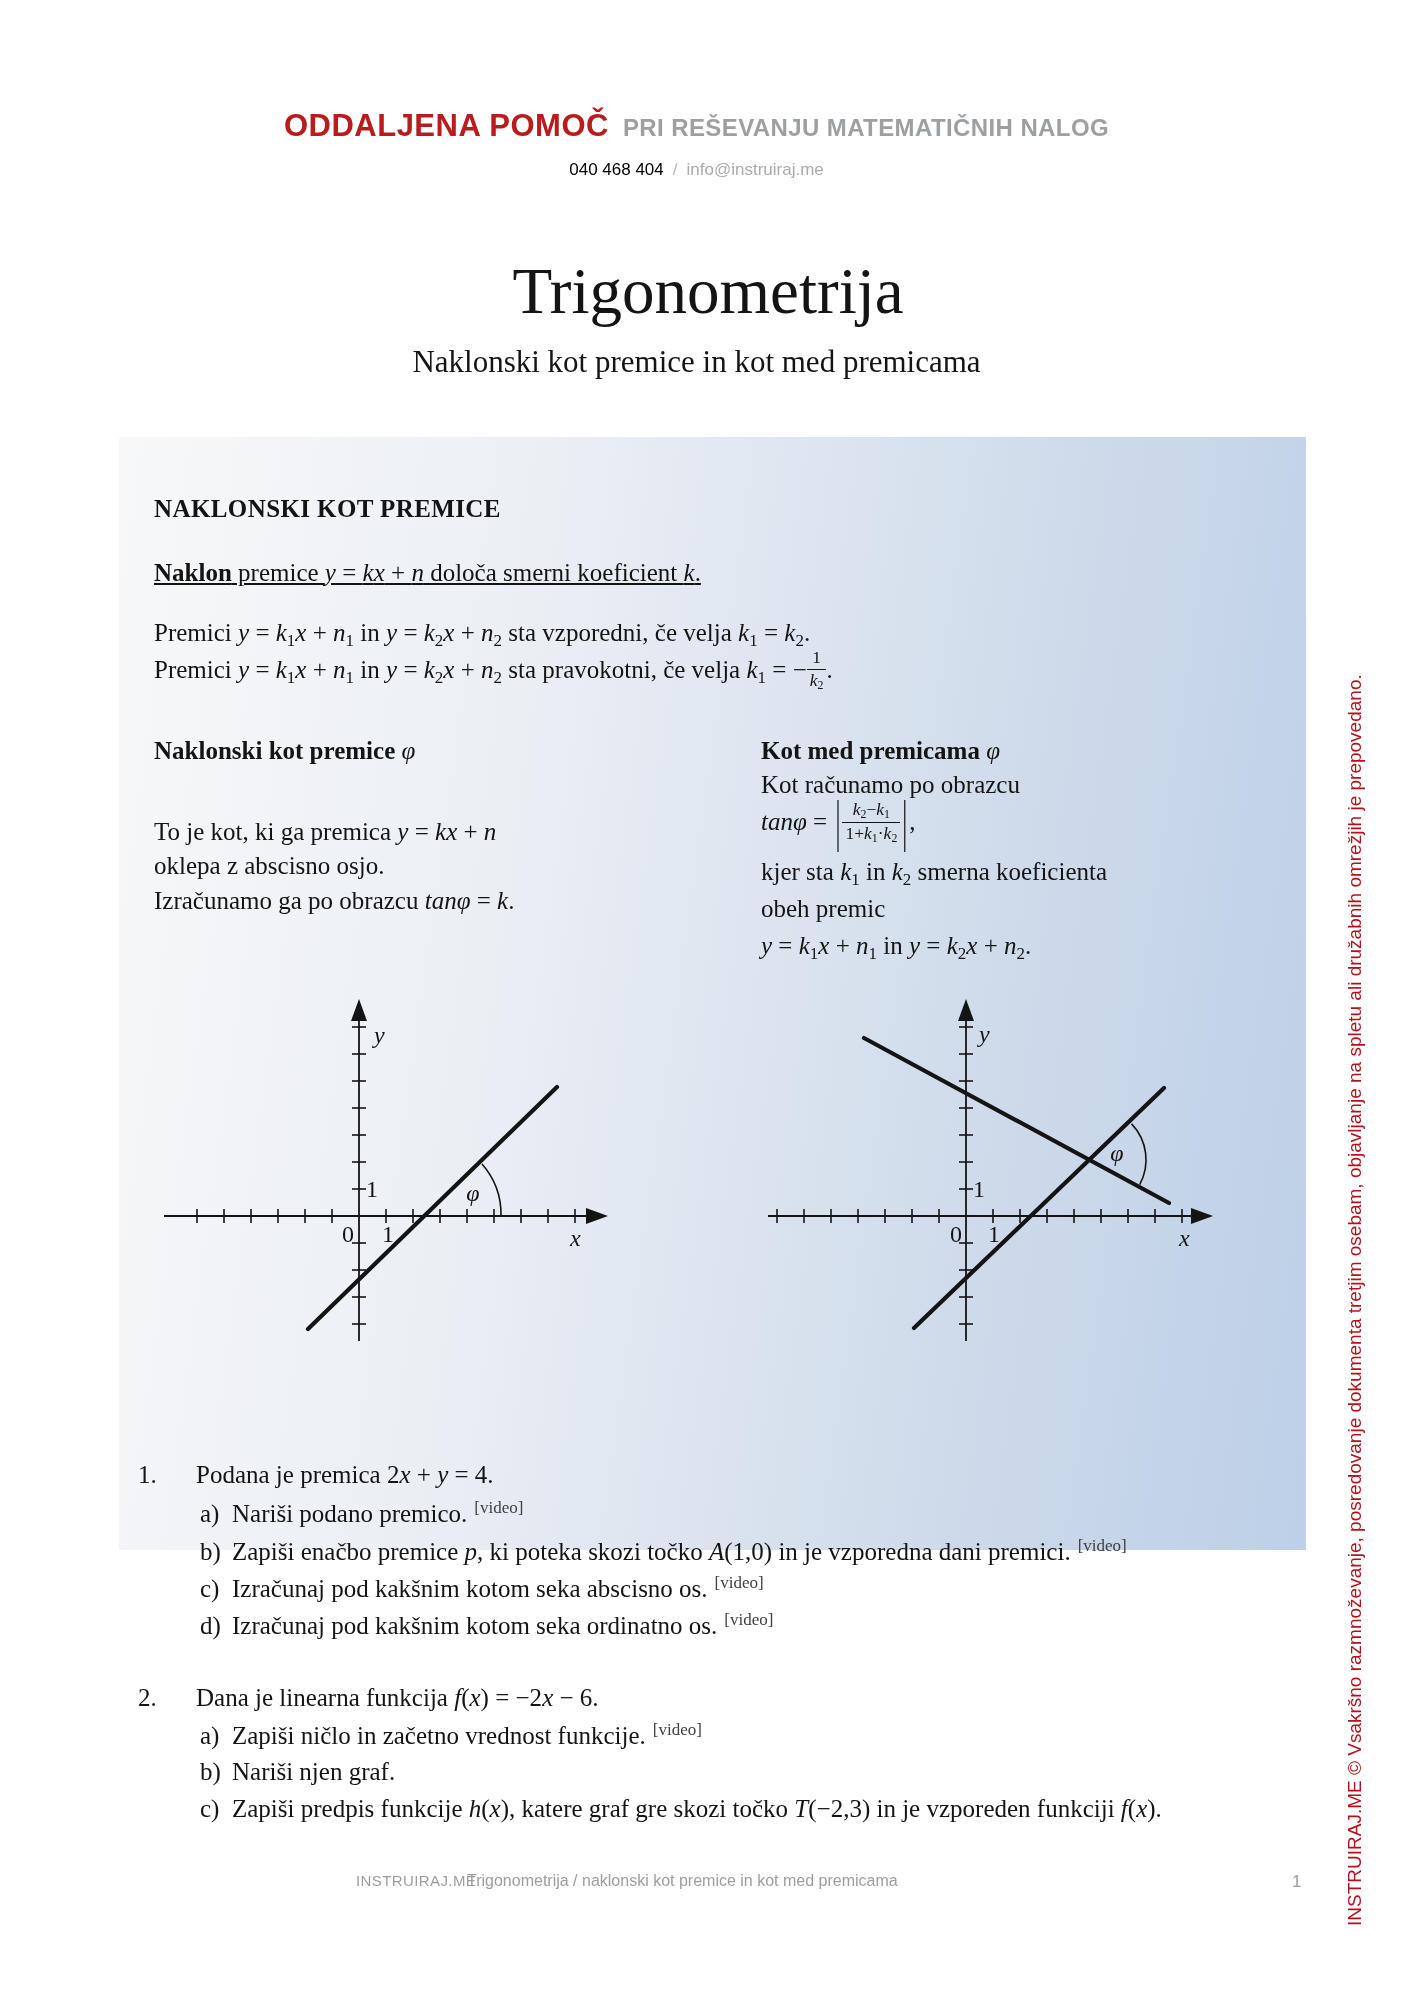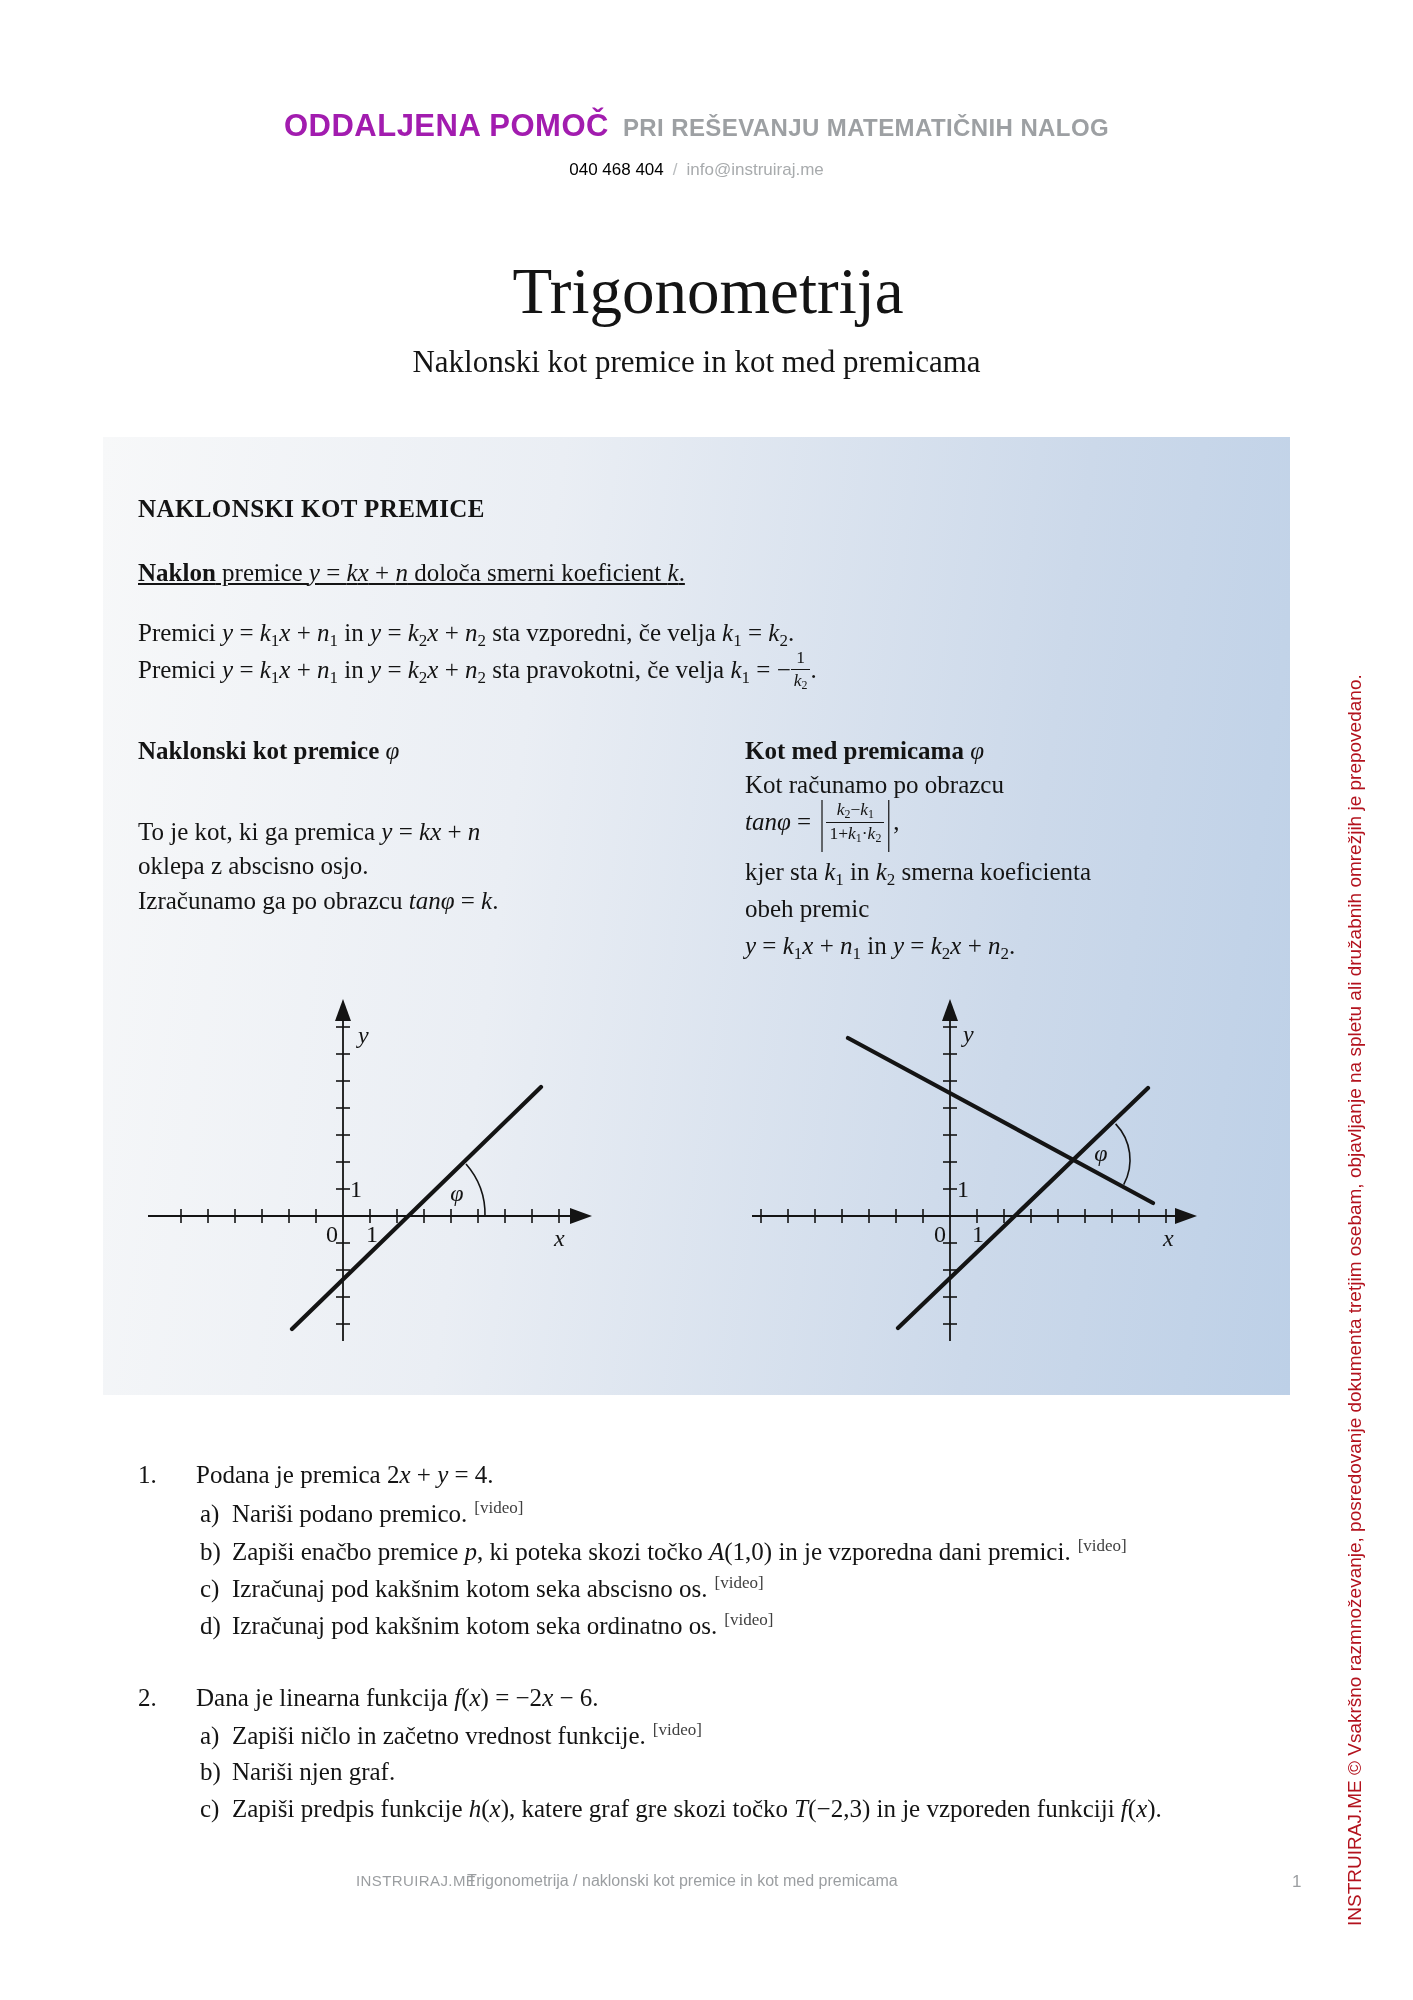--- a/index.html
+++ b/index.html
@@ -1,32 +1,32 @@
 <!DOCTYPE html>
 <html><head>
 <meta charset="utf-8">
 <style>
   html,body{margin:0;padding:0;background:#e9e9e9;}
   .page{position:relative;width:1413px;height:2000px;background:#ffffff;overflow:hidden;
         font-family:"Liberation Serif","DejaVu Serif",serif;color:#141414;}
   
   .hdr1{position:absolute;top:108px;left:0;right:20px;text-align:center;
         font-family:"Liberation Sans","DejaVu Sans",sans-serif;font-weight:bold;white-space:nowrap;}
-  .brand{color:#a21caf;font-size:31px;letter-spacing:.5px;}
+  .brand{color:#b91c1c;font-size:31px;letter-spacing:.5px;}
   .tagline{color:#9da0a3;font-size:24px;margin-left:14px;letter-spacing:.4px;}
   .hdr2{position:absolute;top:160px;left:0;right:20px;text-align:center;
         font-family:"Liberation Sans","DejaVu Sans",sans-serif;font-size:17px;}
   .phone{color:#000000;}
   .sep{color:#b9bcbe;margin:0 9px;}
   .email{color:#a8abad;}
   
   .title{position:absolute;top:254px;left:0;right:20px;text-align:center;font-size:65px;padding-left:23px;}
   .subtitle{position:absolute;top:344px;left:0;right:20px;text-align:center;font-size:31px;}
   
-  .panel{position:absolute;left:103px;top:437px;width:1187px;height:958px;
+  .panel{position:absolute;left:119px;top:437px;width:1187px;height:1113px;
          background:linear-gradient(98deg,#f7f8f9 0%,#eaeef4 35%,#ccd9ea 75%,#bdd0e7 100%);}
   .panel .abs{position:absolute;font-size:25px;white-space:nowrap;}
   .t-heading{left:35px;top:58px;font-weight:bold;font-size:23px;letter-spacing:.4px;}
   .t-naklon{left:35px;top:122px;text-decoration:underline;}
   .t-par{left:35px;top:182px;}
   .t-perp{left:35px;top:212px;}
   .cl-h{left:35px;top:300px;}
   .cl-1{left:35px;top:381px;}
   .cl-2{left:35px;top:415px;}
   .cl-3{left:35px;top:450px;}

